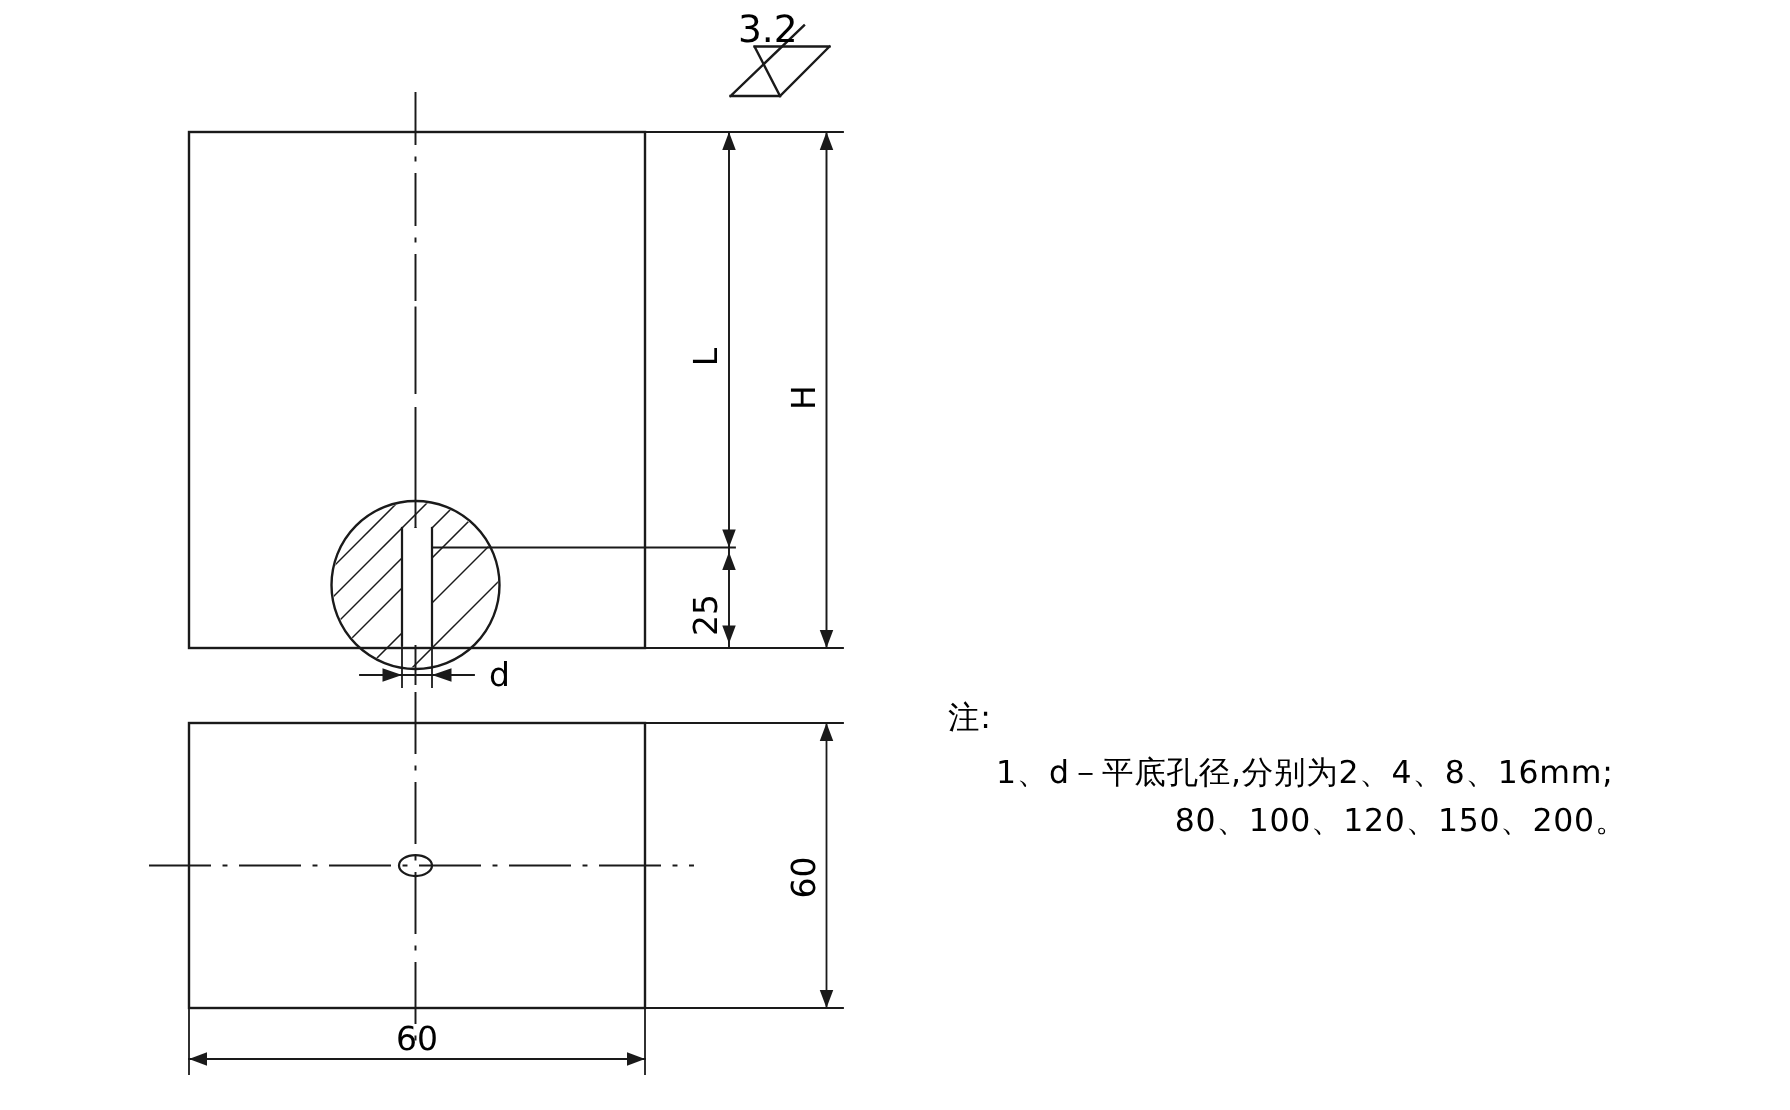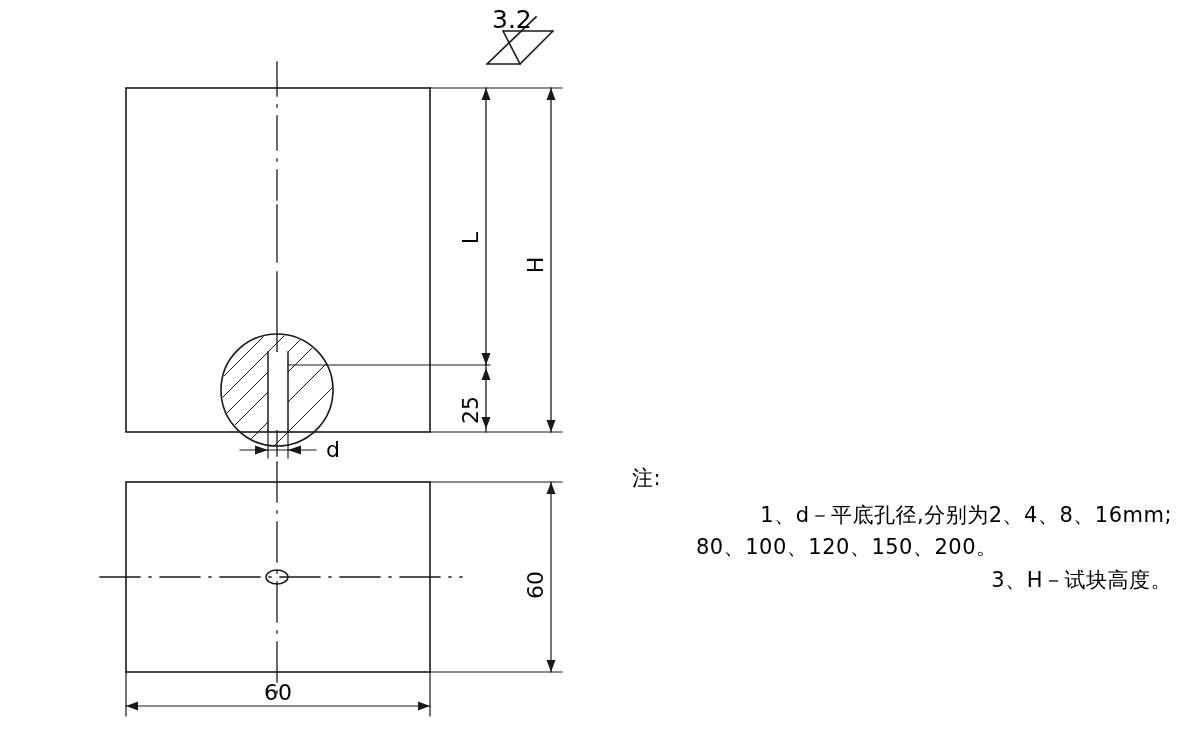--- a/index.html
+++ b/index.html
@@ -36,25 +36,25 @@
     line-height: 1.55;
     letter-spacing: 0.5px;
     color: #000;
   }
   .notes .note-title {
     margin-bottom: 4px;
   }
   .notes .note-row {
     padding-left: 32px;
     white-space: nowrap;
-    text-align: right;
   }
   .notes .note-cont {
     padding-left: 64px;
     white-space: nowrap;
+    text-align: center;
   }
   .dim-text {
     font-family: "DejaVu Sans", sans-serif;
     fill: #000;
   }
 </style>
 </head>
 <body>
 
 <div id="root">
@@ -182,16 +182,15 @@
 
     <text class="dim-text" x="543" y="585" font-size="22" text-anchor="middle" transform="rotate(-90 543 585)">60</text>
 
     <text class="dim-text" x="278" y="700" font-size="22" text-anchor="middle">60</text>
   </svg>
 
   <div class="notes">
     <div class="note-title">注:</div>
     <div class="note-row">1、d－平底孔径,分别为2、4、8、16mm;</div>
     <div class="note-cont">80、100、120、150、200。</div>
-    <div class="note-row">3、H－试块高度。</div>
   </div>
 
 </div>
 
 </body></html>

